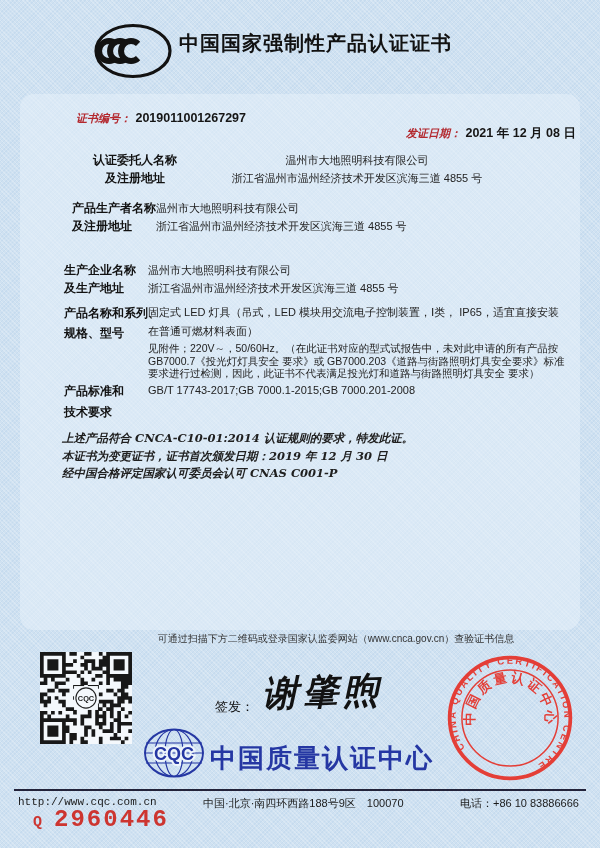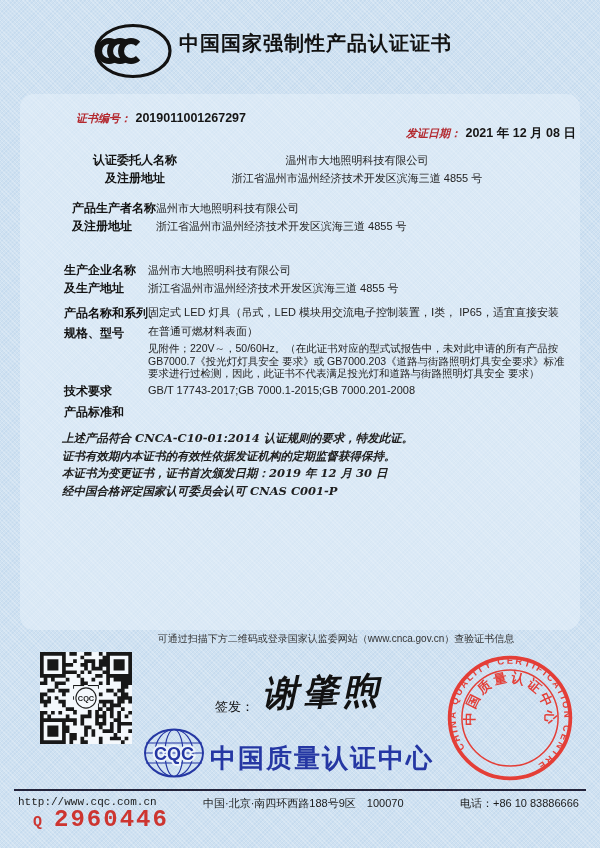--- a/index.html
+++ b/index.html
@@ -122,31 +122,30 @@
         <div>规格、型号</div>
     </div>
     <div class="fvalue">
       <div class="p1">固定式 LED 灯具（吊式，LED 模块用交流电子控制装置，Ⅰ类， IP65，适宜直接安装在普通可燃材料表面）</div>
       <div class="p2">见附件；220V～，50/60Hz。（在此证书对应的型式试报告中，未对此申请的所有产品按 GB7000.7《投光灯灯具安全 要求》或 GB7000.203《道路与街路照明灯具安全要求》标准要求进行过检测，因此，此证书不代表满足投光灯和道路与街路照明灯具安全 要求）</div>
     </div>
   </div>
 
   <div class="abs frow r5" style="height:44px;">
     <div class="flabel">
-      <div>技术要求</div>
-        <div>产品标准和</div>
+      <div>产品标准和</div>
+        <div>技术要求</div>
     </div>
     <div class="fvalue">
       <div>GB/T 17743-2017;GB 7000.1-2015;GB 7000.201-2008</div>
     </div>
   </div>
 
   <div class="abs statements">
     <div>上述产品符合 CNCA-C10-01:2014 认证规则的要求，特发此证。</div>
-    <div>证书有效期内本证书的有效性依据发证机构的定期监督获得保持。</div>
     <div>本证书为变更证书，证书首次颁发日期：2019 年 12 月 30 日</div>
     <div>经中国合格评定国家认可委员会认可 CNAS C001-P</div>
   </div>
 
   <div class="abs qr-note">可通过扫描下方二维码或登录国家认监委网站（www.cnca.gov.cn）查验证书信息</div>
 
   <svg id="qr-svg" class="abs qr" viewBox="0 0 100 100">
     <rect x="0" y="0" width="100" height="100" fill="#f4f8fc"></rect>
     <g id="qr-cells">
         <path d="M32 0h4v4h-4zM36 0h4v4h-4zM48 0h4v4h-4zM52 0h4v4h-4zM64 0h4v4h-4zM44 4h4v4h-4zM68 4h4v4h-4zM36 8h4v4h-4zM48 8h4v4h-4zM52 8h4v4h-4zM56 8h4v4h-4zM64 8h4v4h-4zM68 8h4v4h-4zM28 12h4v4h-4zM32 12h4v4h-4zM44 12h4v4h-4zM48 12h4v4h-4zM56 12h4v4h-4zM64 12h4v4h-4zM68 12h4v4h-4zM48 16h4v4h-4zM56 16h4v4h-4zM60 16h4v4h-4zM64 16h4v4h-4zM28 20h4v4h-4zM32 20h4v4h-4zM36 20h4v4h-4zM44 20h4v4h-4zM52 20h4v4h-4zM68 20h4v4h-4zM40 24h4v4h-4zM60 24h4v4h-4zM64 24h4v4h-4zM4 28h4v4h-4zM12 28h4v4h-4zM28 28h4v4h-4zM44 28h4v4h-4zM56 28h4v4h-4zM72 28h4v4h-4zM80 28h4v4h-4zM84 28h4v4h-4zM88 28h4v4h-4zM92 28h4v4h-4zM96 28h4v4h-4zM0 32h4v4h-4zM4 32h4v4h-4zM16 32h4v4h-4zM20 32h4v4h-4zM24 32h4v4h-4zM44 32h4v4h-4zM48 32h4v4h-4zM64 32h4v4h-4zM72 32h4v4h-4zM88 32h4v4h-4zM92 32h4v4h-4zM96 32h4v4h-4zM16 36h4v4h-4zM36 36h4v4h-4zM40 36h4v4h-4zM44 36h4v4h-4zM52 36h4v4h-4zM56 36h4v4h-4zM60 36h4v4h-4zM88 36h4v4h-4zM92 36h4v4h-4zM8 40h4v4h-4zM12 40h4v4h-4zM20 40h4v4h-4zM24 40h4v4h-4zM28 40h4v4h-4zM40 40h4v4h-4zM56 40h4v4h-4zM72 40h4v4h-4zM76 40h4v4h-4zM84 40h4v4h-4zM88 40h4v4h-4zM0 44h4v4h-4zM4 44h4v4h-4zM24 44h4v4h-4zM44 44h4v4h-4zM52 44h4v4h-4zM64 44h4v4h-4zM80 44h4v4h-4zM88 44h4v4h-4zM92 44h4v4h-4zM0 48h4v4h-4zM8 48h4v4h-4zM16 48h4v4h-4zM36 48h4v4h-4zM48 48h4v4h-4zM56 48h4v4h-4zM84 48h4v4h-4zM88 48h4v4h-4zM92 48h4v4h-4zM96 48h4v4h-4zM0 52h4v4h-4zM4 52h4v4h-4zM8 52h4v4h-4zM20 52h4v4h-4zM24 52h4v4h-4zM64 52h4v4h-4zM68 52h4v4h-4zM72 52h4v4h-4zM76 52h4v4h-4zM84 52h4v4h-4zM88 52h4v4h-4zM96 52h4v4h-4zM4 56h4v4h-4zM24 56h4v4h-4zM44 56h4v4h-4zM48 56h4v4h-4zM52 56h4v4h-4zM56 56h4v4h-4zM60 56h4v4h-4zM68 56h4v4h-4zM76 56h4v4h-4zM80 56h4v4h-4zM84 56h4v4h-4zM28 60h4v4h-4zM32 60h4v4h-4zM36 60h4v4h-4zM52 60h4v4h-4zM60 60h4v4h-4zM64 60h4v4h-4zM72 60h4v4h-4zM76 60h4v4h-4zM88 60h4v4h-4zM0 64h4v4h-4zM4 64h4v4h-4zM12 64h4v4h-4zM20 64h4v4h-4zM36 64h4v4h-4zM52 64h4v4h-4zM60 64h4v4h-4zM68 64h4v4h-4zM76 64h4v4h-4zM84 64h4v4h-4zM96 64h4v4h-4zM0 68h4v4h-4zM8 68h4v4h-4zM28 68h4v4h-4zM44 68h4v4h-4zM48 68h4v4h-4zM52 68h4v4h-4zM60 68h4v4h-4zM64 68h4v4h-4zM68 68h4v4h-4zM76 68h4v4h-4zM84 68h4v4h-4zM92 68h4v4h-4zM28 72h4v4h-4zM32 72h4v4h-4zM36 72h4v4h-4zM44 72h4v4h-4zM60 72h4v4h-4zM68 72h4v4h-4zM80 72h4v4h-4zM84 72h4v4h-4zM36 76h4v4h-4zM44 76h4v4h-4zM60 76h4v4h-4zM64 76h4v4h-4zM68 76h4v4h-4zM76 76h4v4h-4zM84 76h4v4h-4zM88 76h4v4h-4zM92 76h4v4h-4zM96 76h4v4h-4zM28 80h4v4h-4zM48 80h4v4h-4zM52 80h4v4h-4zM64 80h4v4h-4zM76 80h4v4h-4zM84 80h4v4h-4zM28 84h4v4h-4zM48 84h4v4h-4zM56 84h4v4h-4zM68 84h4v4h-4zM72 84h4v4h-4zM76 84h4v4h-4zM84 84h4v4h-4zM96 84h4v4h-4zM32 88h4v4h-4zM36 88h4v4h-4zM48 88h4v4h-4zM56 88h4v4h-4zM80 88h4v4h-4zM32 92h4v4h-4zM36 92h4v4h-4zM44 92h4v4h-4zM64 92h4v4h-4zM76 92h4v4h-4zM80 92h4v4h-4zM84 92h4v4h-4zM92 92h4v4h-4zM32 96h4v4h-4zM44 96h4v4h-4zM48 96h4v4h-4zM64 96h4v4h-4zM88 96h4v4h-4zM0 0h28v28h-28z M4 4v20h20v-20z M8 8h12v12h-12zM72 0h28v28h-28z M76 4v20h20v-20z M80 8h12v12h-12zM0 72h28v28h-28z M4 76v20h20v-20z M8 80h12v12h-12z" fill="#181818" fill-rule="evenodd"></path>

